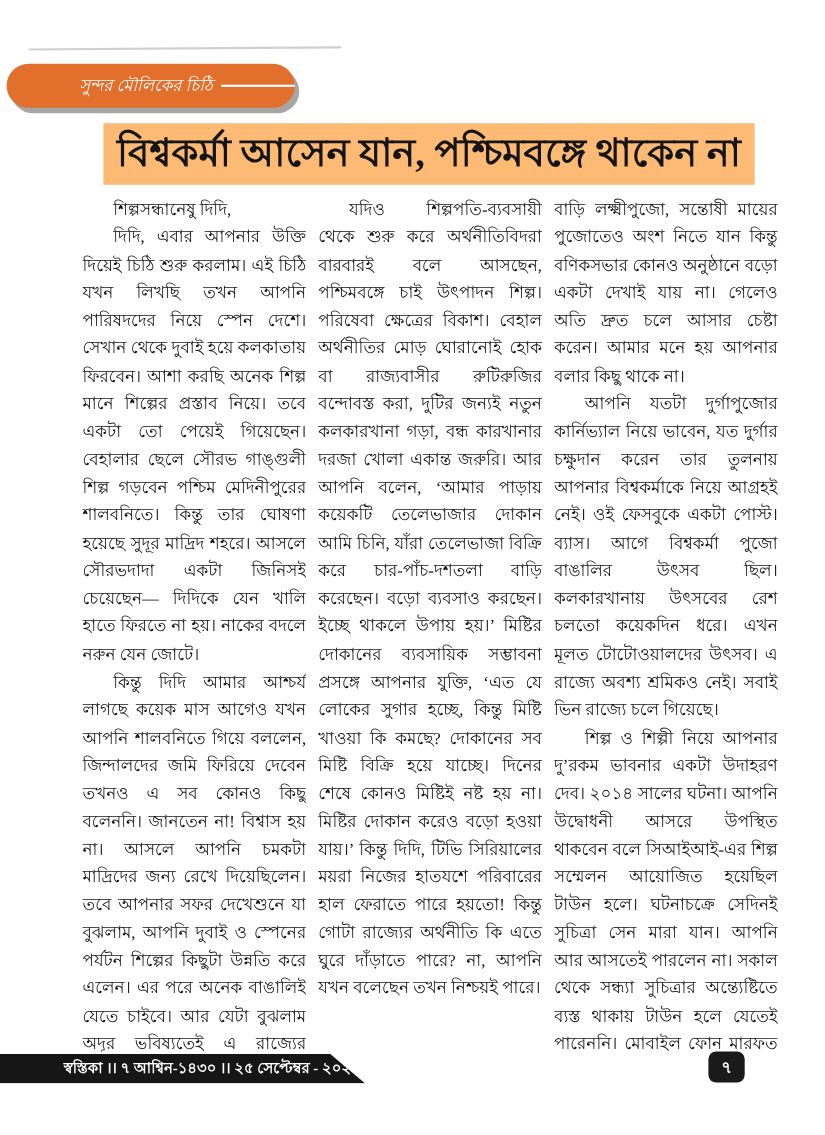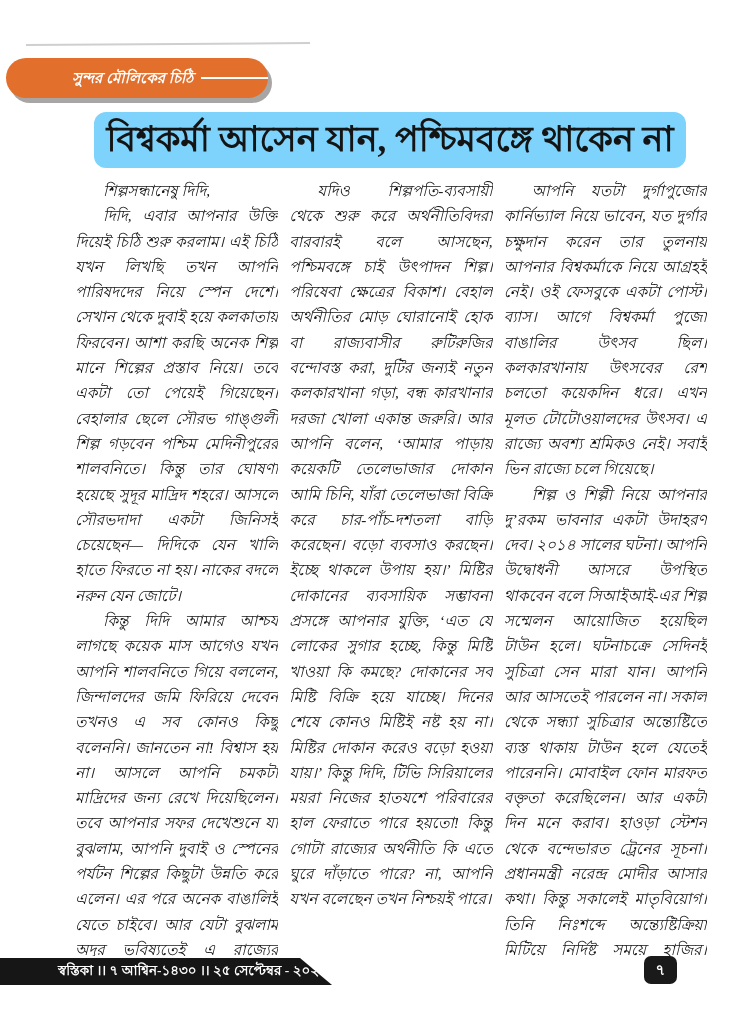--- a/index.html
+++ b/index.html
@@ -18,44 +18,44 @@
   }
   
   .section-tab{
     position:absolute;left:6px;top:58px;width:262px;height:40px;
     background:#e26f2b;border-radius:21px;
     box-shadow:4px 5px 0 #a8a6a4;
     display:flex;align-items:center;
   }
   .tab-label{
     margin-left:66px;
-    color:#ffffff;font-style:italic;font-weight:bold;font-size:15px;
+    color:#ffffff;font-style:italic;font-weight:normal;font-size:15px;
     white-space:nowrap;
   }
   .tab-rule{
     display:inline-block;width:76px;height:2px;background:#ffffff;margin-left:8px;
   }
   
   .headline{
     position:absolute;left:60px;top:112px;width:660px;margin:0;
     text-align:center;font-weight:700;font-size:35px;line-height:56px;
   }
   .headline-highlight{
-    display:inline-block;background:#7dd3fc;padding:0 12px;border-radius:12px;
+    display:inline-block;background:#fdba74;padding:0 12px;
   }
   
   .columns{
     position:absolute;left:75px;top:178px;width:632px;height:778px;
     display:flex;gap:11px;overflow:hidden;
   }
   .col{
     flex:1 1 0;overflow:hidden;
     font-size:15.3px;line-height:25.3px;text-align:justify;
   }
-  .col p{margin:0;text-indent:28px;font-style:italic;}
+  .col p{margin:0;text-indent:28px;}
   .col p.no-indent{text-indent:0;}
   
   .footer-bar{
     position:absolute;left:0;top:958px;width:332px;height:27px;
     background:#161616;
     clip-path:polygon(0 0,300px 0,332px 100%,0 100%);
     display:flex;align-items:center;
   }
   .footer-text{
     margin-left:58px;color:#ffffff;font-size:13.5px;font-weight:bold;white-space:nowrap;
@@ -86,20 +86,21 @@
   <div class="columns">
     <div class="col">
         <p>শিল্পসন্ধানেষু দিদি,</p>
         <p>দিদি, এবার আপনার উক্তি দিয়েই চিঠি শুরু করলাম। এই চিঠি যখন লিখছি তখন আপনি পারিষদদের নিয়ে স্পেন দেশে। সেখান থেকে দুবাই হয়ে কলকাতায় ফিরবেন। আশা করছি অনেক শিল্প মানে শিল্পের প্রস্তাব নিয়ে। তবে একটা তো পেয়েই গিয়েছেন। বেহালার ছেলে সৌরভ গাঙ্গুলী শিল্প গড়বেন পশ্চিম মেদিনীপুরের শালবনিতে। কিন্তু তার ঘোষণা হয়েছে সুদূর মাদ্রিদ শহরে। আসলে সৌরভদাদা একটা জিনিসই চেয়েছেন— দিদিকে যেন খালি হাতে ফিরতে না হয়। নাকের বদলে নরুন যেন জোটে।</p>
         <p>কিন্তু দিদি আমার আশ্চর্য লাগছে কয়েক মাস আগেও যখন আপনি শালবনিতে গিয়ে বললেন, জিন্দালদের জমি ফিরিয়ে দেবেন তখনও এ সব কোনও কিছু বলেননি। জানতেন না! বিশ্বাস হয় না। আসলে আপনি চমকটা মাদ্রিদের জন্য রেখে দিয়েছিলেন। তবে আপনার সফর দেখেশুনে যা বুঝলাম, আপনি দুবাই ও স্পেনের পর্যটন শিল্পের কিছুটা উন্নতি করে এলেন। এর পরে অনেক বাঙালিই যেতে চাইবে। আর যেটা বুঝলাম অদূর ভবিষ্যতেই এ রাজ্যের বইমেলায় এবং ফুটবলে স্পেনীয় বিনিয়োগ আসতে পারে। সেটা কেমন করে আমার অবশ্য মাথায় ঢুকছে না। সে আপনি ঠিক জানেন। বুঝিয়ে বলবেন ঠিক এক দিন।</p>
       </div>
     <div class="col">
         <p>যদিও শিল্পপতি-ব্যবসায়ী থেকে শুরু করে অর্থনীতিবিদরা বারবারই বলে আসছেন, পশ্চিমবঙ্গে চাই উৎপাদন শিল্প। পরিষেবা ক্ষেত্রের বিকাশ। বেহাল অর্থনীতির মোড় ঘোরানোই হোক বা রাজ্যবাসীর রুটিরুজির বন্দোবস্ত করা, দুটির জন্যই নতুন কলকারখানা গড়া, বন্ধ কারখানার দরজা খোলা একান্ত জরুরি। আর আপনি বলেন, ‘আমার পাড়ায় কয়েকটি তেলেভাজার দোকান আমি চিনি, যাঁরা তেলেভাজা বিক্রি করে চার-পাঁচ-দশতলা বাড়ি করেছেন। বড়ো ব্যবসাও করছেন। ইচ্ছে থাকলে উপায় হয়।’ মিষ্টির দোকানের ব্যবসায়িক সম্ভাবনা প্রসঙ্গে আপনার যুক্তি, ‘এত যে লোকের সুগার হচ্ছে, কিন্তু মিষ্টি খাওয়া কি কমছে? দোকানের সব মিষ্টি বিক্রি হয়ে যাচ্ছে। দিনের শেষে কোনও মিষ্টিই নষ্ট হয় না। মিষ্টির দোকান করেও বড়ো হওয়া যায়।’ কিন্তু দিদি, টিভি সিরিয়ালের ময়রা নিজের হাতযশে পরিবারের হাল ফেরাতে পারে হয়তো! কিন্তু গোটা রাজ্যের অর্থনীতি কি এতে ঘুরে দাঁড়াতে পারে? না, আপনি যখন বলেছেন তখন নিশ্চয়ই পারে।</p>
       </div>
     <div class="col">
+        <p class="no-indent">বাড়ি লক্ষ্মীপুজো, সন্তোষী মায়ের পুজোতেও অংশ নিতে যান কিন্তু বণিকসভার কোনও অনুষ্ঠানে বড়ো একটা দেখাই যায় না। গেলেও অতি দ্রুত চলে আসার চেষ্টা করেন। আমার মনে হয় আপনার বলার কিছু থাকে না।</p>
         <p>আপনি যতটা দুর্গাপুজোর কার্নিভ্যাল নিয়ে ভাবেন, যত দুর্গার চক্ষুদান করেন তার তুলনায় আপনার বিশ্বকর্মাকে নিয়ে আগ্রহই নেই। ওই ফেসবুকে একটা পোস্ট। ব্যাস। আগে বিশ্বকর্মা পুজো বাঙালির উৎসব ছিল। কলকারখানায় উৎসবের রেশ চলতো কয়েকদিন ধরে। এখন মূলত টোটোওয়ালদের উৎসব। এ রাজ্যে অবশ্য শ্রমিকও নেই। সবাই ভিন রাজ্যে চলে গিয়েছে।</p>
         <p>শিল্প ও শিল্পী নিয়ে আপনার দু’রকম ভাবনার একটা উদাহরণ দেব। ২০১৪ সালের ঘটনা। আপনি উদ্বোধনী আসরে উপস্থিত থাকবেন বলে সিআইআই-এর শিল্প সম্মেলন আয়োজিত হয়েছিল টাউন হলে। ঘটনাচক্রে সেদিনই সুচিত্রা সেন মারা যান। আপনি আর আসতেই পারলেন না। সকাল থেকে সন্ধ্যা সুচিত্রার অন্ত্যেষ্টিতে ব্যস্ত থাকায় টাউন হলে যেতেই পারেননি। মোবাইল ফোন মারফত বক্তৃতা করেছিলেন। আর একটা দিন মনে করাব। হাওড়া স্টেশন থেকে বন্দেভারত ট্রেনের সূচনা। প্রধানমন্ত্রী নরেন্দ্র মোদীর আসার কথা। কিন্তু সকালেই মাতৃবিয়োগ। তিনি নিঃশব্দে অন্ত্যেষ্টিক্রিয়া মিটিয়ে নির্দিষ্ট সময়ে হাজির। সশরীরে সম্ভব ছিল না, কিন্তু ভার্চুয়ালি কর্তব্যে অবিচল থেকেছেন।</p>
       </div>
   </div>
 
   <div class="footer-bar">
     <span class="footer-text">স্বস্তিকা ।।  ৭ আশ্বিন-১৪৩০ ।। ২৫ সেপ্টেম্বর - ২০২৩</span>
   </div>
 
   <div class="page-number-badge">৭</div>

